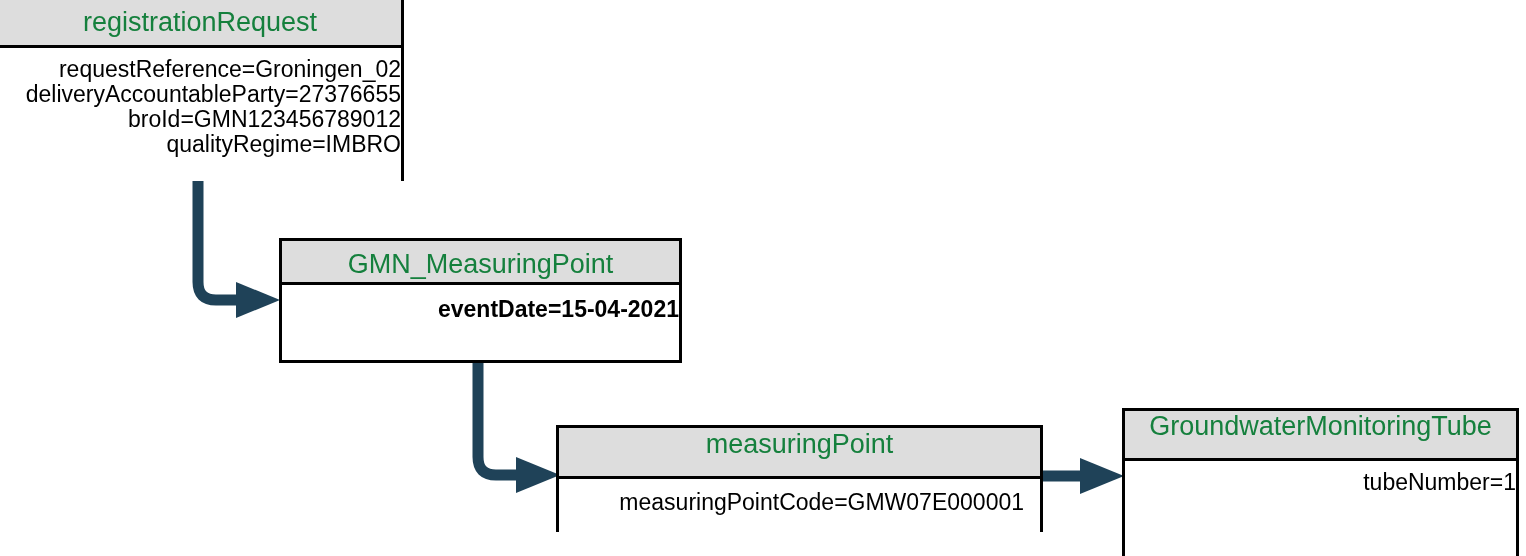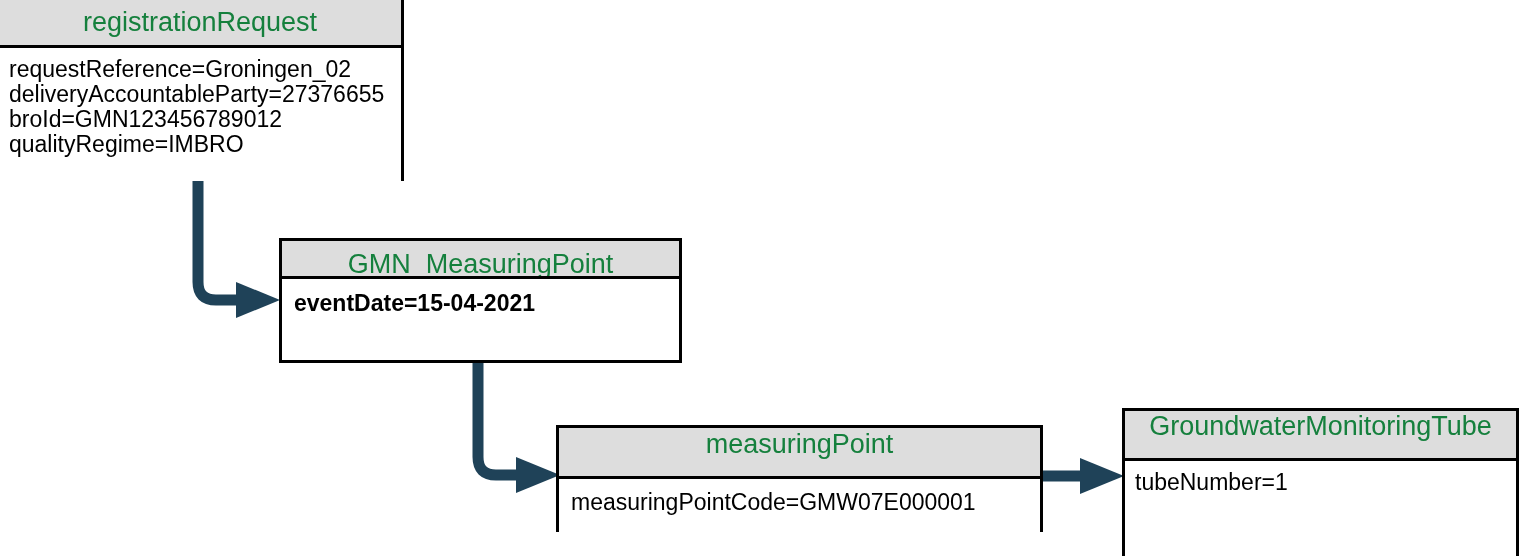--- a/index.html
+++ b/index.html
@@ -41,40 +41,41 @@
     background: #ffffff;
     color: #000000;
     font-size: 23px;
     line-height: 25px;
     overflow: hidden;
     white-space: nowrap;
   }
   .attr {
     white-space: nowrap;
     overflow: hidden;
+    text-align: right;
   }
 
   
   #node-registration-request {
     left: -4px;
     top: -3px;
     width: 408px;
     height: 184px;
   }
   #node-registration-request .node-header { height: 48px; padding-top: 9px; }
   #node-registration-request .node-body   { height: 133px; padding: 9px 0 0 10px; }
 
   
   #node-gmn-measuringpoint {
     left: 279px;
     top: 238px;
     width: 403px;
     height: 125px;
   }
-  #node-gmn-measuringpoint .node-header { height: 38px; padding-top: 10px; }
+  #node-gmn-measuringpoint .node-header { height: 44px; padding-top: 10px; }
   #node-gmn-measuringpoint .node-body   { height: 73px; padding: 12px 0 0 12px; font-weight: bold; }
 
   
   #node-measuringpoint {
     left: 556px;
     top: 425px;
     width: 487px;
     height: 107px;
   }
   #node-measuringpoint .node-header { height: 51px; padding-top: 3px; }

